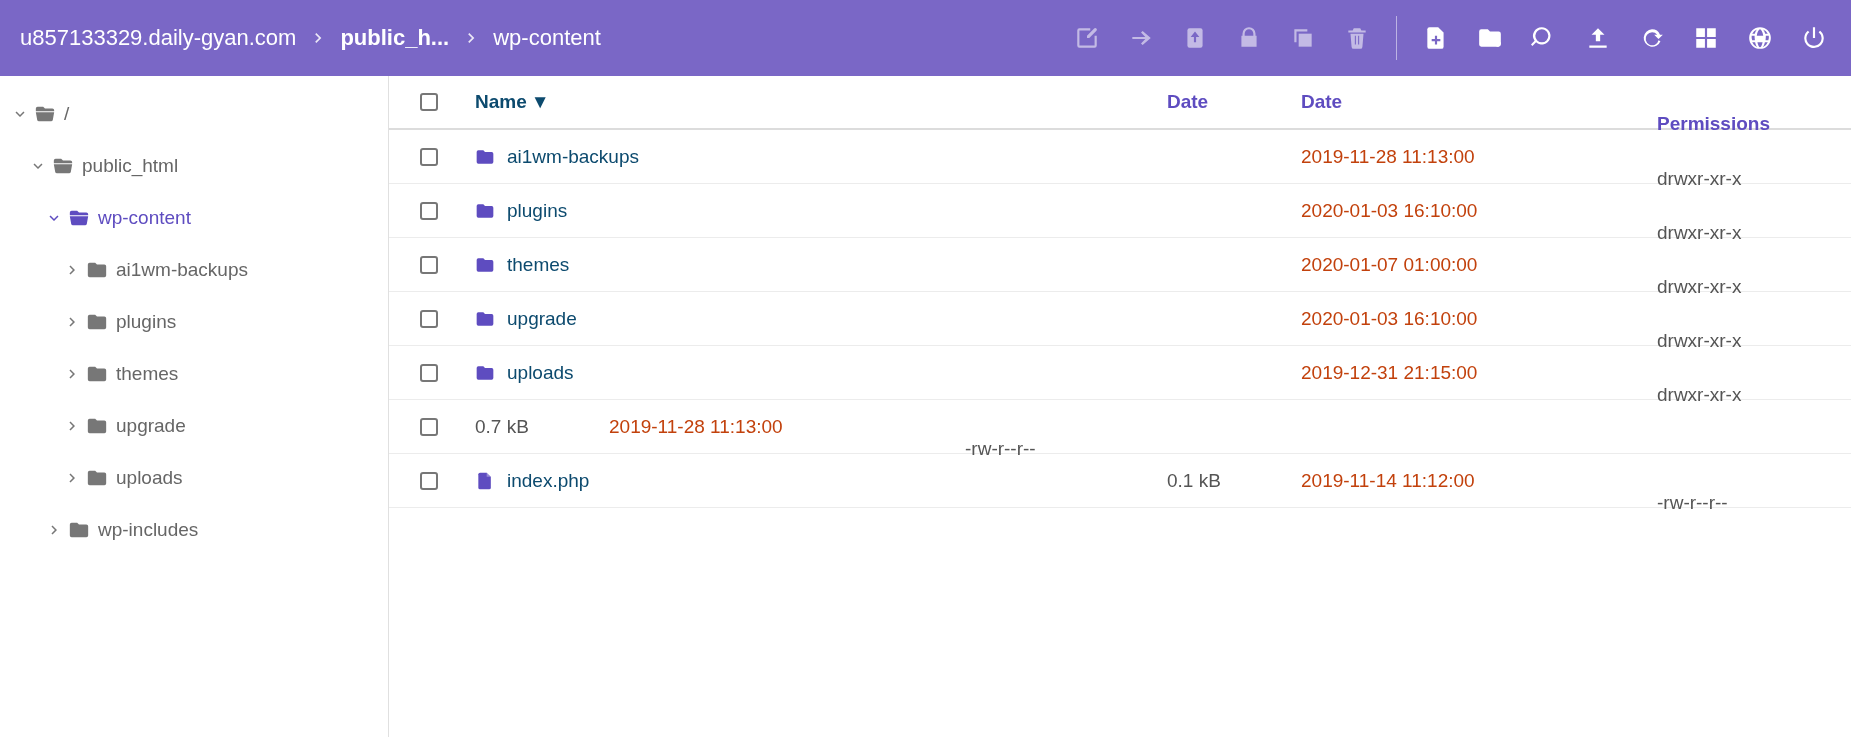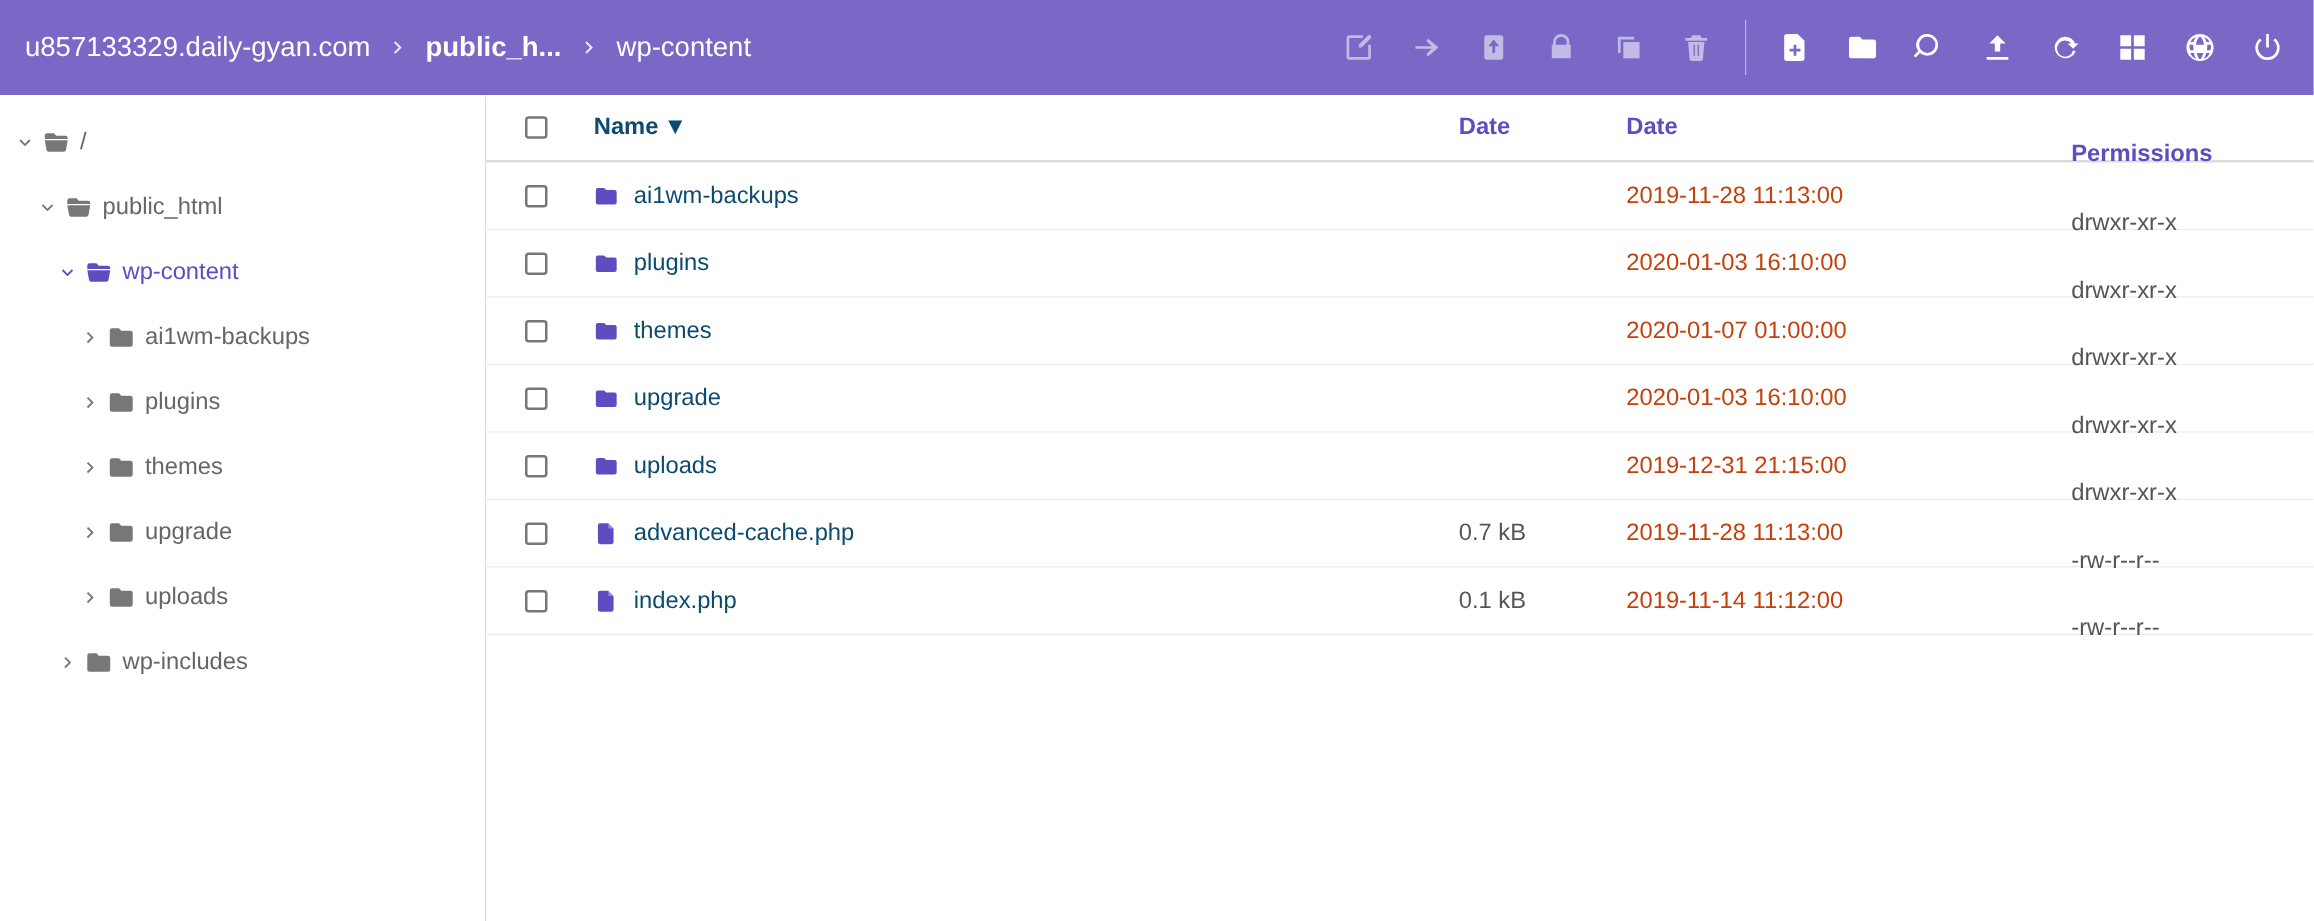--- a/index.html
+++ b/index.html
@@ -421,29 +421,20 @@
               <span>uploads</span>
             </div>
             <div class="cell size"></div>
             <div class="cell date">2019-12-31 21:15:00</div>
             <div class="cell perm">drwxr-xr-x</div>
           </div>
           <div class="row">
             <div class="cell chk">
               <span class="cbx"></span>
             </div>
-            <div class="cell name">
-              <span class="fi">
-                <svg width="20" height="20" viewBox="0 0 24 24" fill="#5e4cc0">
-                  <path d="M6 2h8l5 5v13a2 2 0 0 1-2 2H6a2 2 0 0 1-2-2V4a2 2 0 0 1 2-2z"></path>
-                  <path d="M14 2v5h5" fill="#fff" opacity="0.35"></path>
-                </svg>
-              </span>
-              <span>advanced-cache.php</span>
-            </div>
             <div class="cell size">0.7 kB</div>
             <div class="cell date">2019-11-28 11:13:00</div>
             <div class="cell perm">-rw-r--r--</div>
           </div>
           <div class="row">
             <div class="cell chk">
               <span class="cbx"></span>
             </div>
             <div class="cell name">
               <span class="fi">

